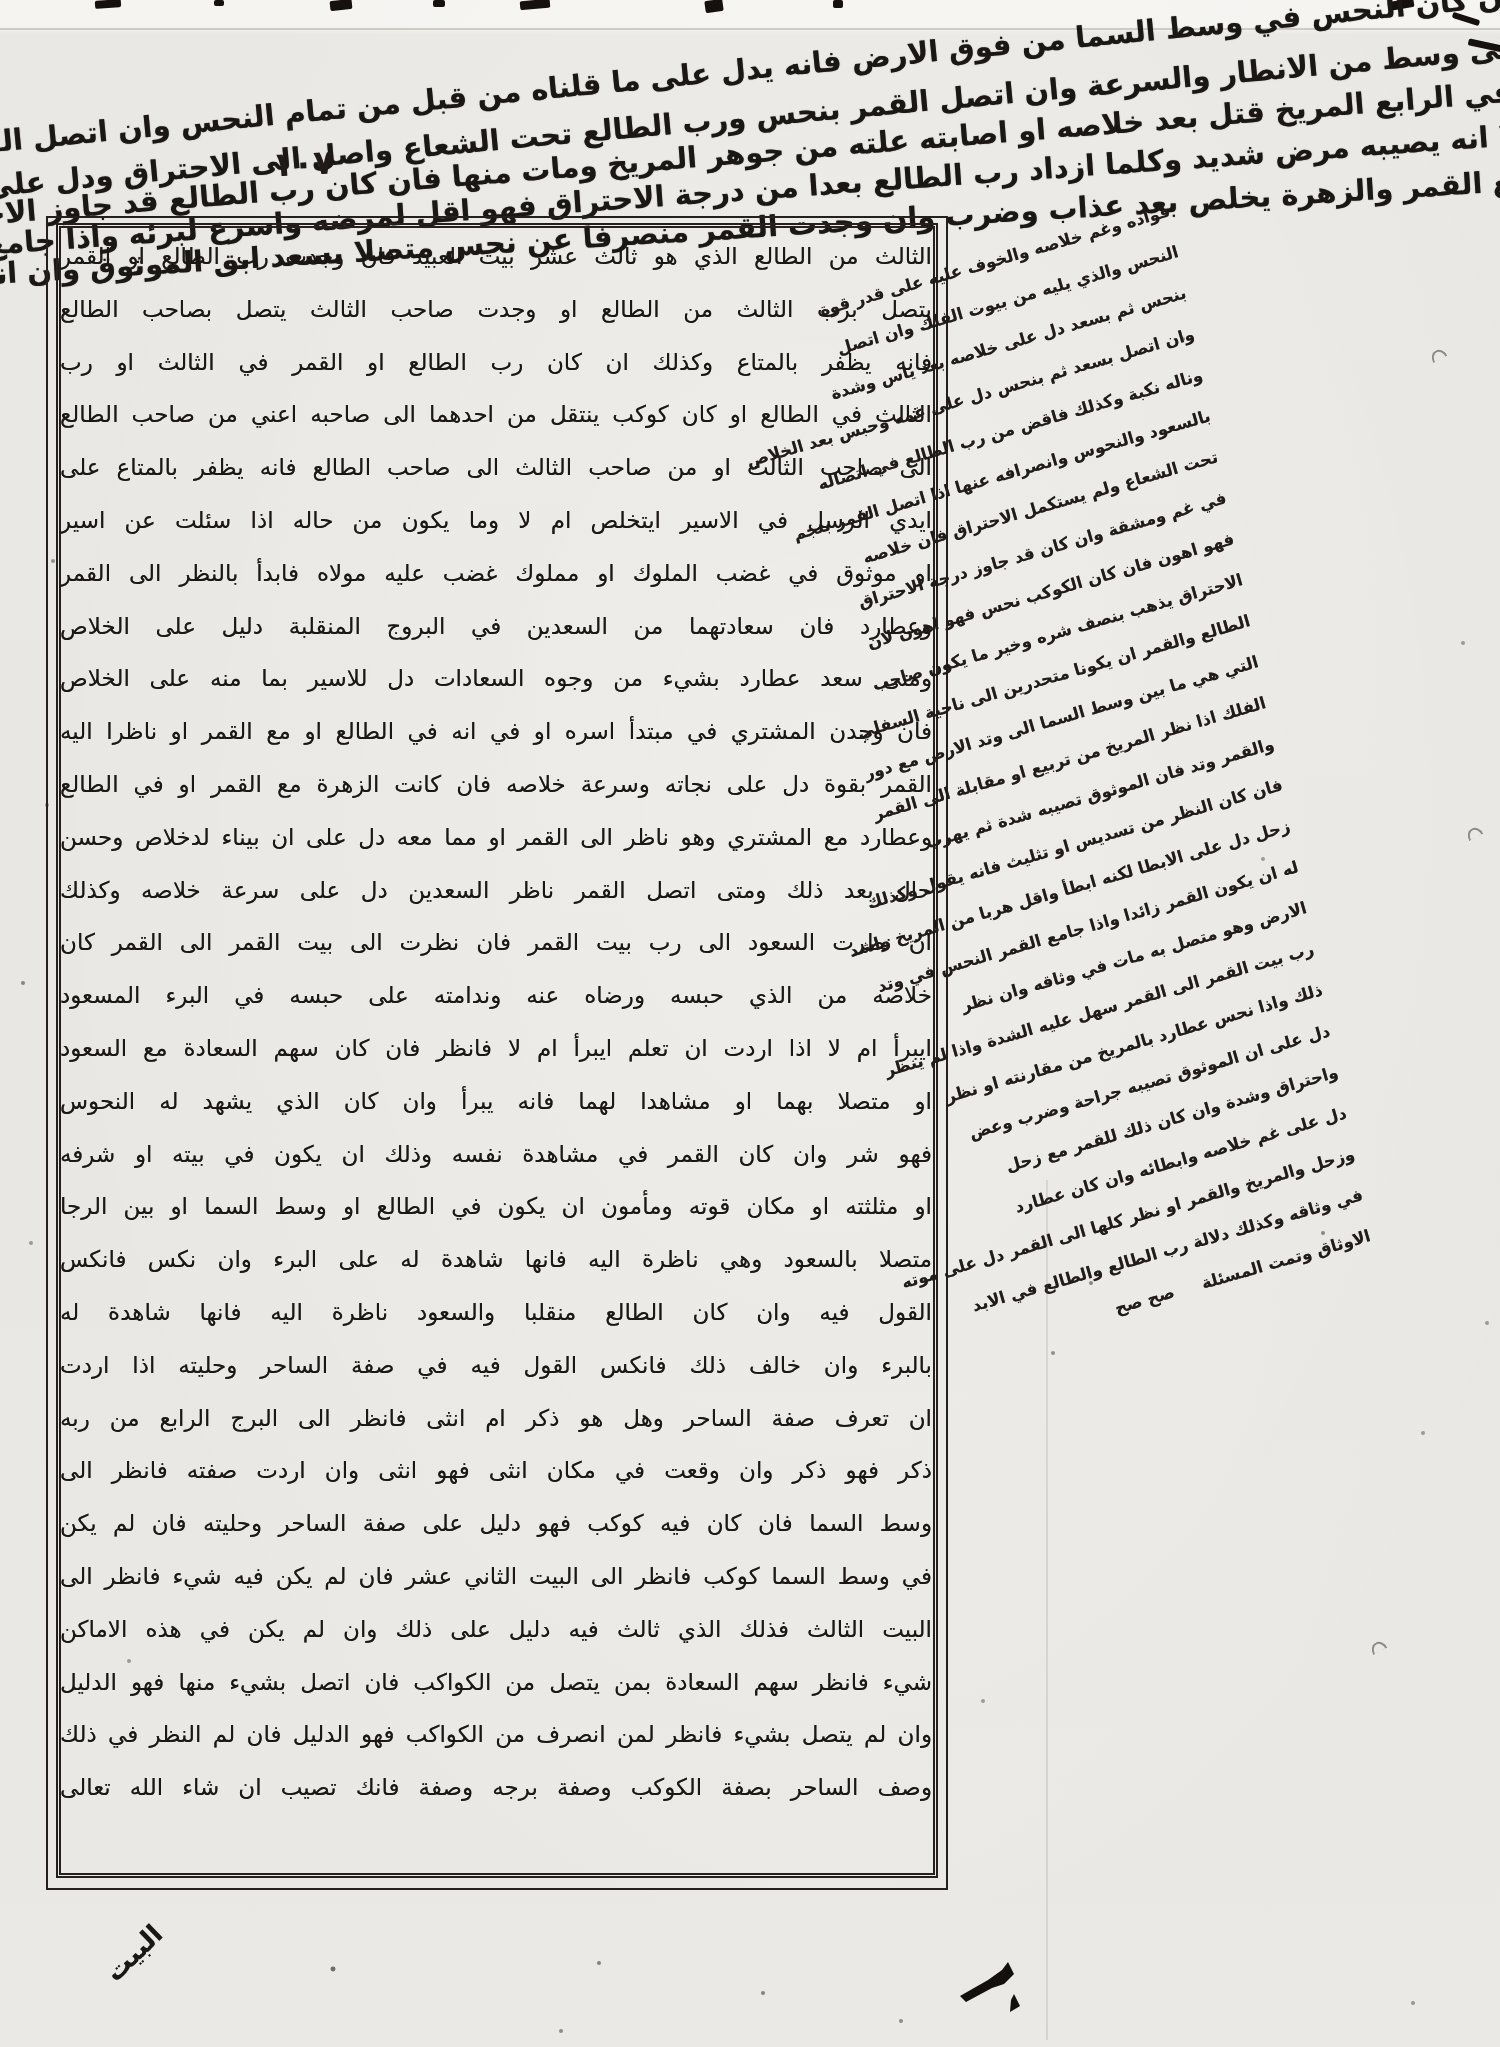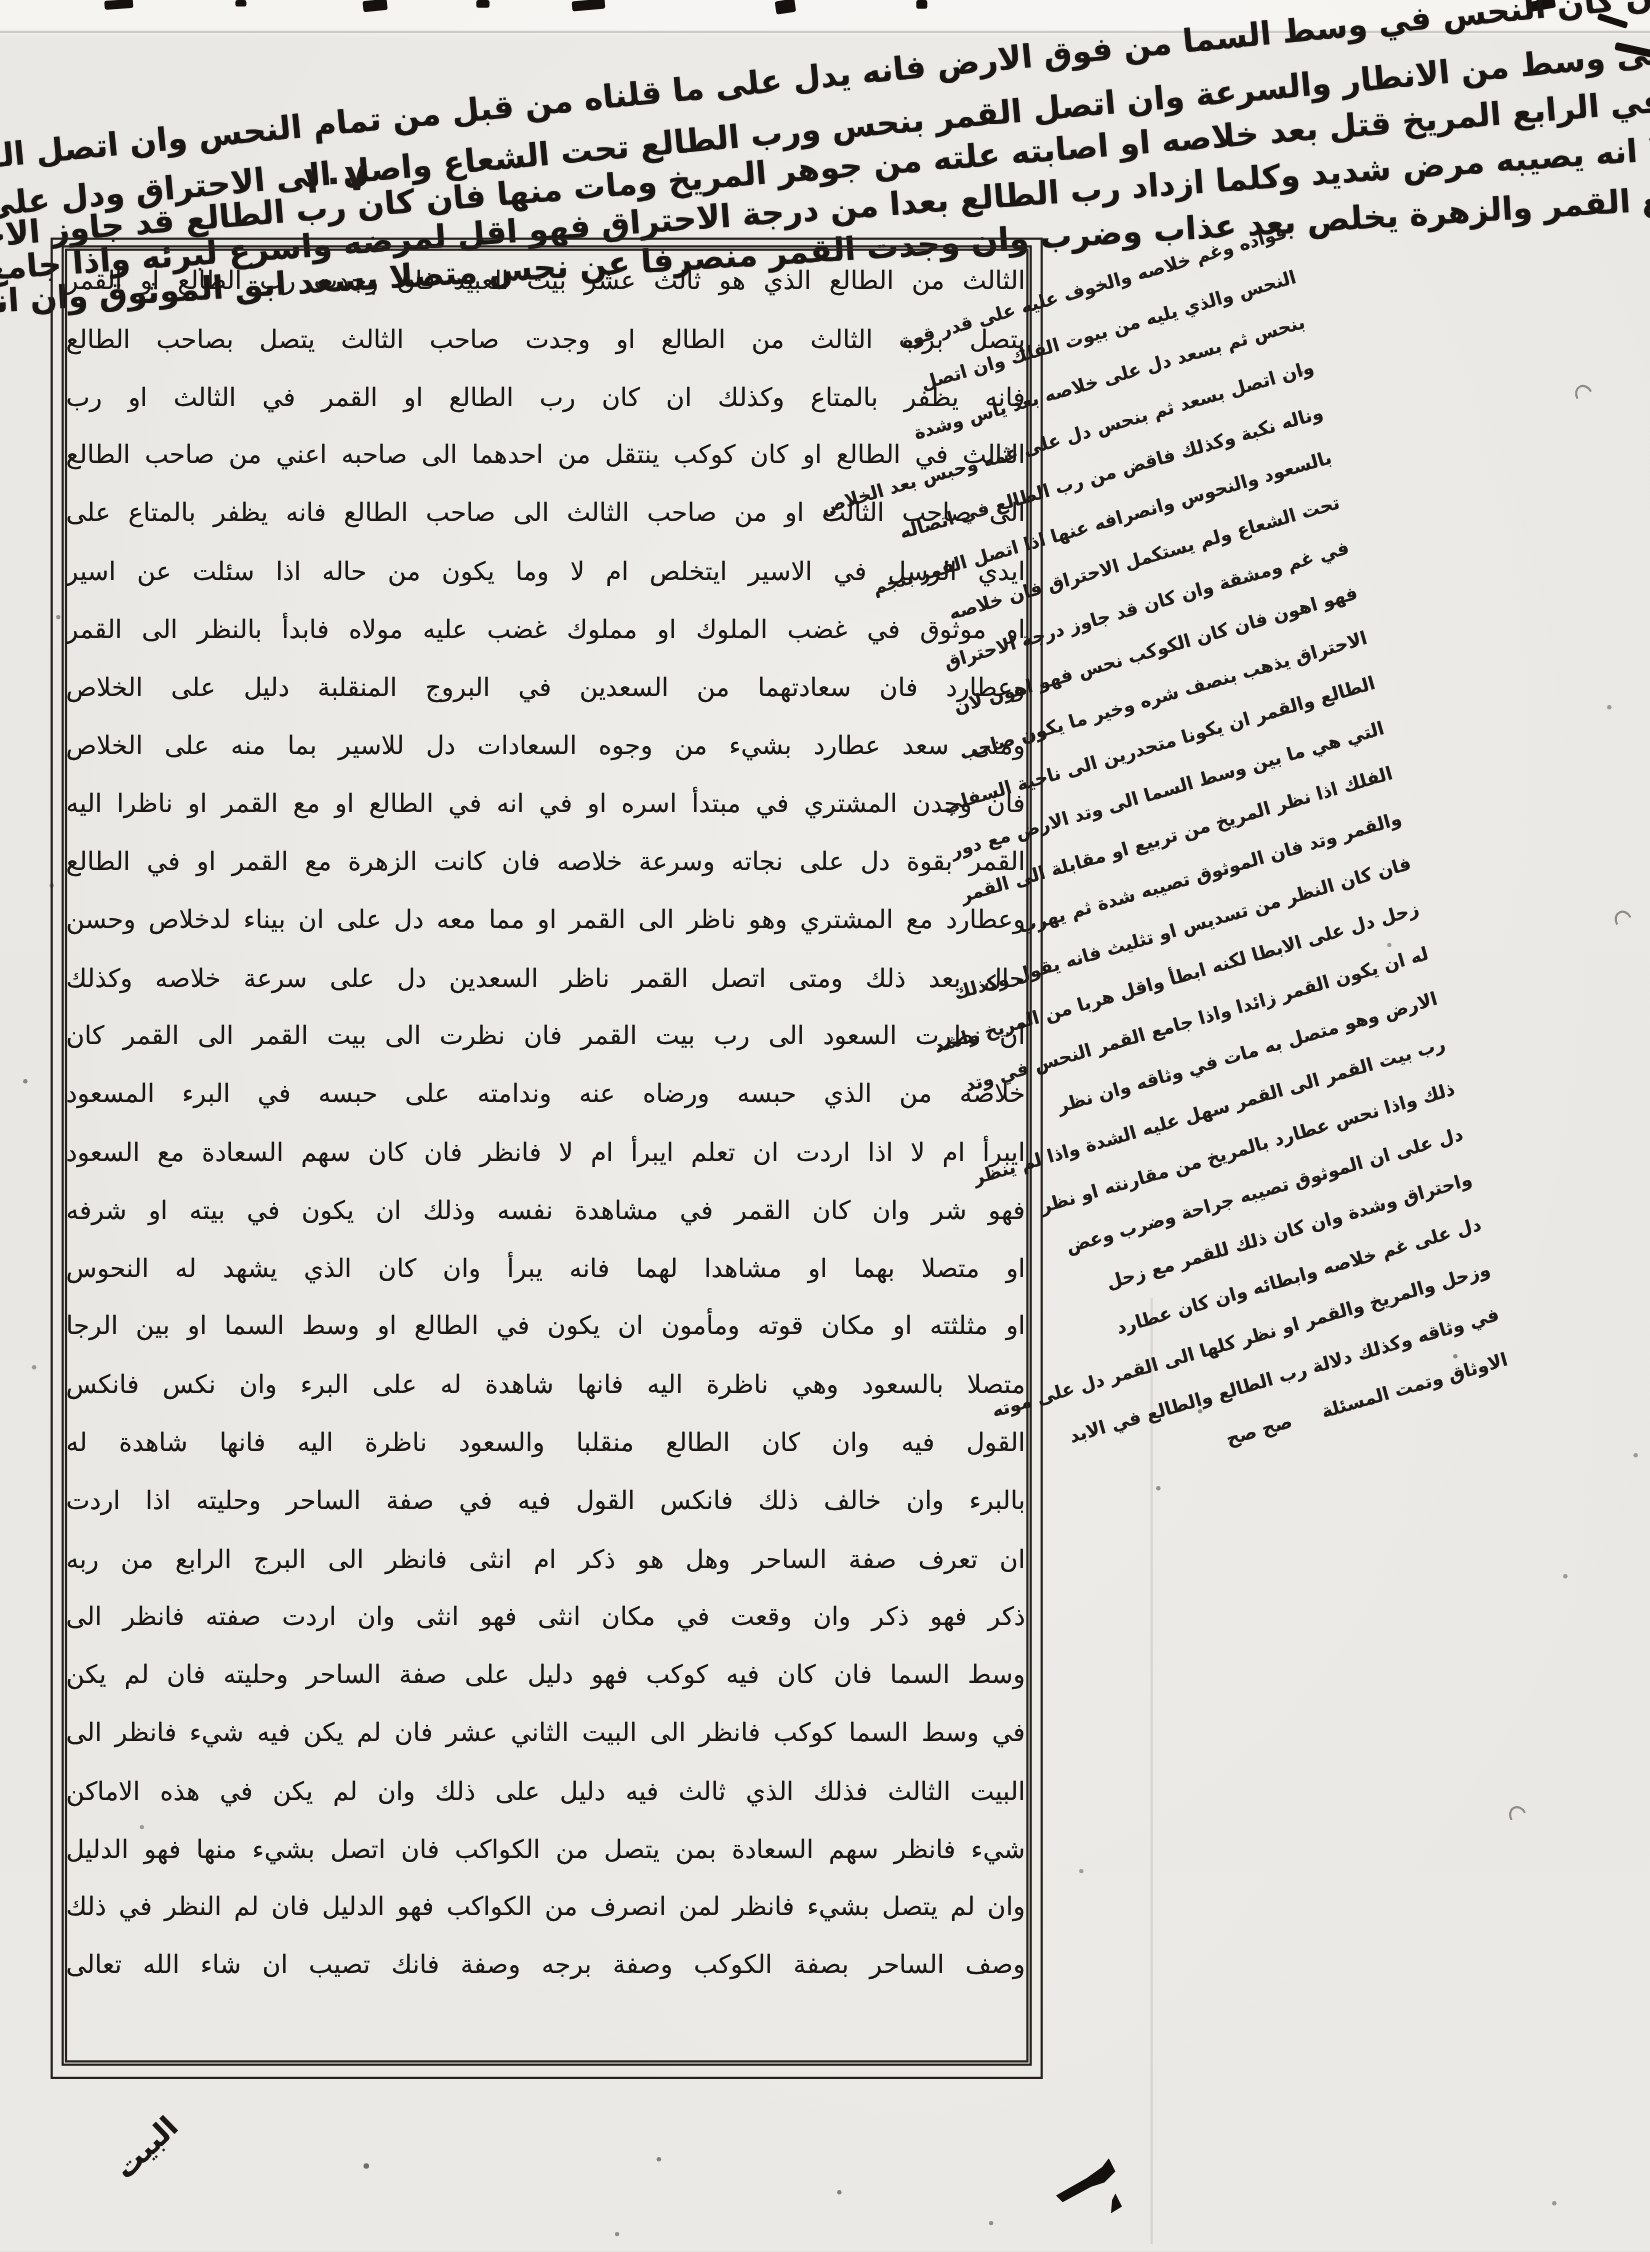--- a/index.html
+++ b/index.html
@@ -113,22 +113,22 @@
         <div class="box-line">او موثوق في غضب الملوك او مملوك غضب عليه مولاه فابدأ بالنظر الى القمر</div>
         <div class="box-line">وعطارد فان سعادتهما من السعدين في البروج المنقلبة دليل على الخلاص</div>
         <div class="box-line">ومتى سعد عطارد بشيء من وجوه السعادات دل للاسير بما منه على الخلاص</div>
         <div class="box-line">فان وجدن المشتري في مبتدأ اسره او في انه في الطالع او مع القمر او ناظرا اليه</div>
         <div class="box-line">القمر بقوة دل على نجاته وسرعة خلاصه فان كانت الزهرة مع القمر او في الطالع</div>
         <div class="box-line">وعطارد مع المشتري وهو ناظر الى القمر او مما معه دل على ان بيناء لدخلاص وحسن</div>
         <div class="box-line">حال بعد ذلك ومتى اتصل القمر ناظر السعدين دل على سرعة خلاصه وكذلك</div>
         <div class="box-line">ان نظرت السعود الى رب بيت القمر فان نظرت الى بيت القمر الى القمر كان</div>
         <div class="box-line">خلاصه من الذي حبسه ورضاه عنه وندامته على حبسه في البرء المسعود</div>
         <div class="box-line">ايبرأ ام لا اذا اردت ان تعلم ايبرأ ام لا فانظر فان كان سهم السعادة مع السعود</div>
+        <div class="box-line">او متصلا بهما او مشاهدا لهما فانه يبرأ وان كان الذي يشهد له النحوس</div>
         <div class="box-line">فهو شر وان كان القمر في مشاهدة نفسه وذلك ان يكون في بيته او شرفه</div>
-        <div class="box-line">او متصلا بهما او مشاهدا لهما فانه يبرأ وان كان الذي يشهد له النحوس</div>
         <div class="box-line">او مثلثته او مكان قوته ومأمون ان يكون في الطالع او وسط السما او بين الرجا</div>
         <div class="box-line">متصلا بالسعود وهي ناظرة اليه فانها شاهدة له على البرء وان نكس فانكس</div>
         <div class="box-line">القول فيه وان كان الطالع منقلبا والسعود ناظرة اليه فانها شاهدة له</div>
         <div class="box-line">بالبرء وان خالف ذلك فانكس القول فيه في صفة الساحر وحليته اذا اردت</div>
         <div class="box-line">ان تعرف صفة الساحر وهل هو ذكر ام انثى فانظر الى البرج الرابع من ربه</div>
         <div class="box-line">ذكر فهو ذكر وان وقعت في مكان انثى فهو انثى وان اردت صفته فانظر الى</div>
         <div class="box-line">وسط السما فان كان فيه كوكب فهو دليل على صفة الساحر وحليته فان لم يكن</div>
         <div class="box-line">في وسط السما كوكب فانظر الى البيت الثاني عشر فان لم يكن فيه شيء فانظر الى</div>
         <div class="box-line">البيت الثالث فذلك الذي ثالث فيه دليل على ذلك وان لم يكن في هذه الاماكن</div>
         <div class="box-line">شيء فانظر سهم السعادة بمن يتصل من الكواكب فان اتصل بشيء منها فهو الدليل</div>

